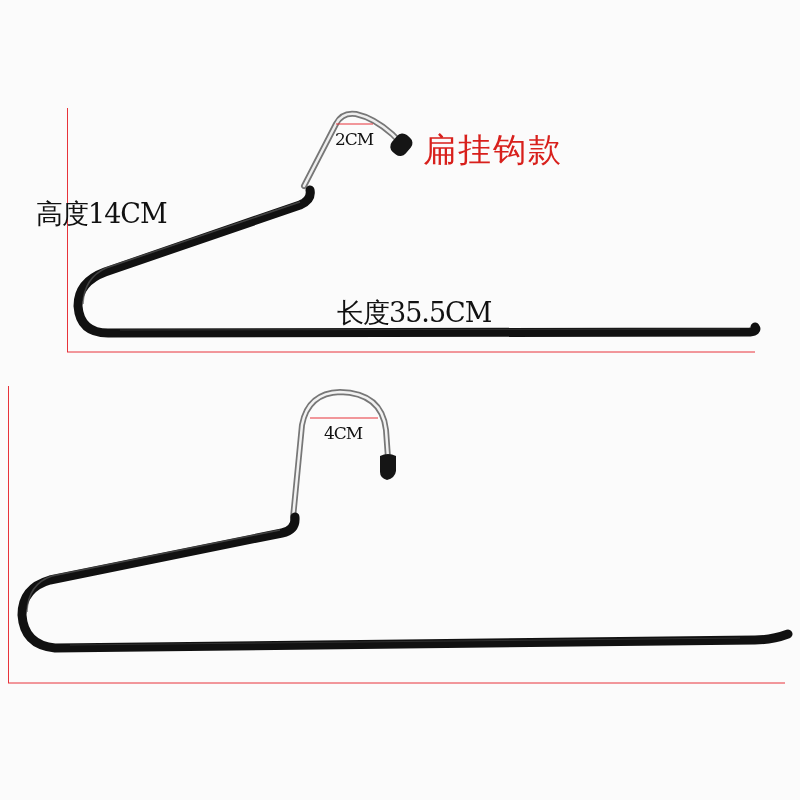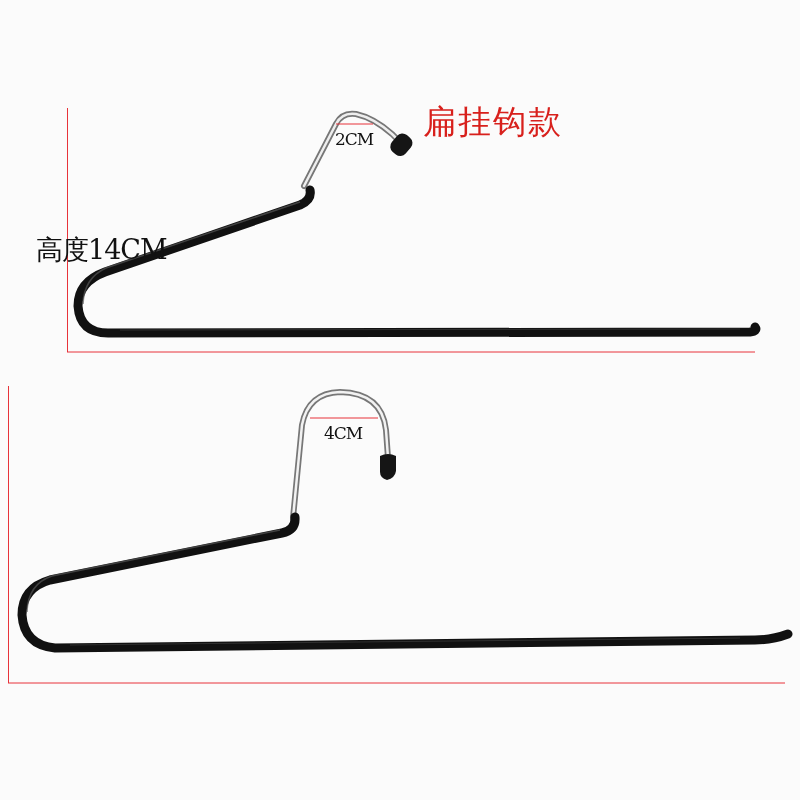--- a/index.html
+++ b/index.html
@@ -1,21 +1,21 @@
 <!DOCTYPE html>
 <html><head>
 <meta charset="utf-8">
 <style>
   html, body { margin:0; padding:0; }
   body { width:800px; height:800px; background:#fbfbfb; position:relative; overflow:hidden;
          font-family:"DejaVu Serif","Liberation Serif",serif; }
   .stage { position:absolute; left:0; top:0; width:800px; height:800px; }
   svg.art { position:absolute; left:0; top:0; }
   .lbl { position:absolute; color:#111; white-space:nowrap; font-family:"DejaVu Serif","Liberation Serif",serif; }
-  .dim { font-size:27px; letter-spacing:-1px;margin-top:36px; }
+  .dim { font-size:27px; letter-spacing:-1px; }
   .small { font-size:17px; letter-spacing:-1px; }
   .title { font-size:33px; color:#d8201c; font-family:"DejaVu Sans","Liberation Sans",sans-serif; letter-spacing:2px; }
 </style>
 </head>
 <body>
 
 <div class="stage">
   <svg class="art" width="800" height="800" viewBox="0 0 800 800">
     <defs>
       <linearGradient id="chrome" x1="0" y1="0" x2="1" y2="0">
@@ -55,17 +55,18 @@
 
       <line x1="310" y1="418" x2="378" y2="418" stroke="#e8333a" stroke-width="1.2"></line>
 
       <path d="M295 517 Q296 530 282 533 L50 580 Q22 588 22 615 Q24 645 55 648 L755 640 Q772 640 788 634" fill="none" stroke="#111" stroke-width="9" stroke-linecap="round" stroke-linejoin="round"></path>
       <path d="M280 530 L52 576 Q28 584 27 612" fill="none" stroke="#555" stroke-width="1.5" opacity="0.7"></path>
       <path d="M70 645 L740 638" fill="none" stroke="#444" stroke-width="1" opacity="0.6"></path>
     </g>
   </svg>
 
   <div class="lbl small" style="left:335px; top:129px;">2CM</div>
-  <div class="lbl title" style="left:423px; top:100px;">扁挂钩款</div>
+  <div class="lbl title" style="left:423px; top:128px;">扁挂钩款</div>
   <div class="lbl dim" style="left:36px; top:196px;">高度14CM</div>
+  <div class="lbl dim" style="left:337px; top:295px;">长度35.5CM</div>
 
   <div class="lbl small" style="left:324px; top:423px;">4CM</div>
 </div>
 
 </body></html>

